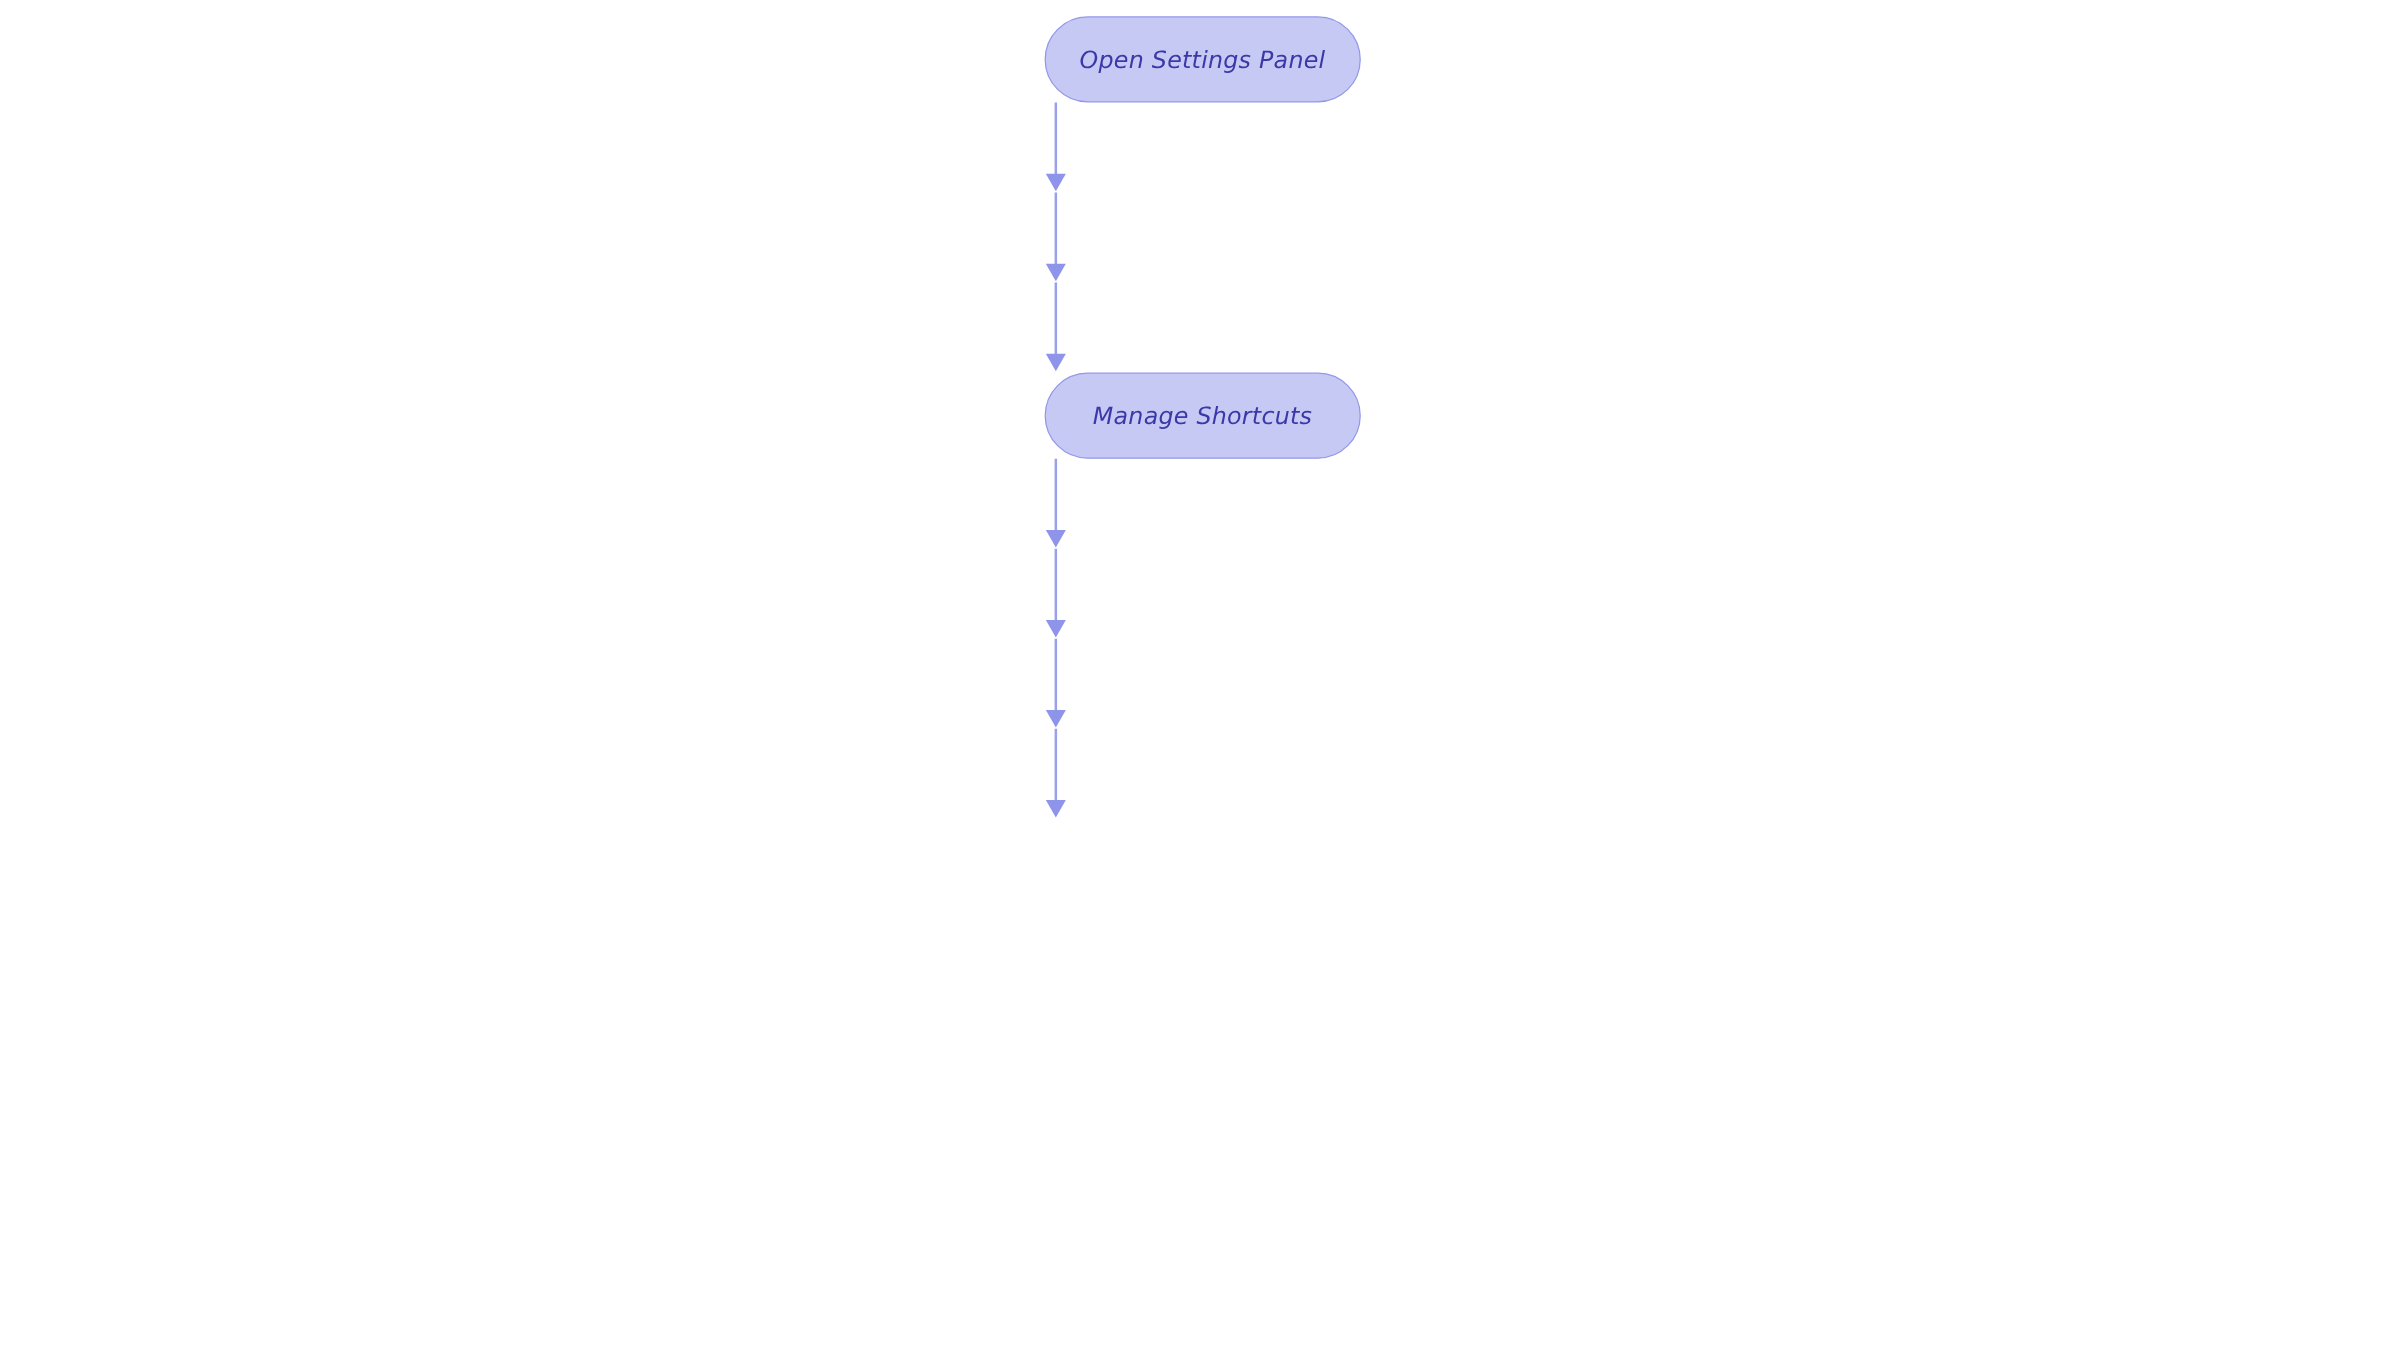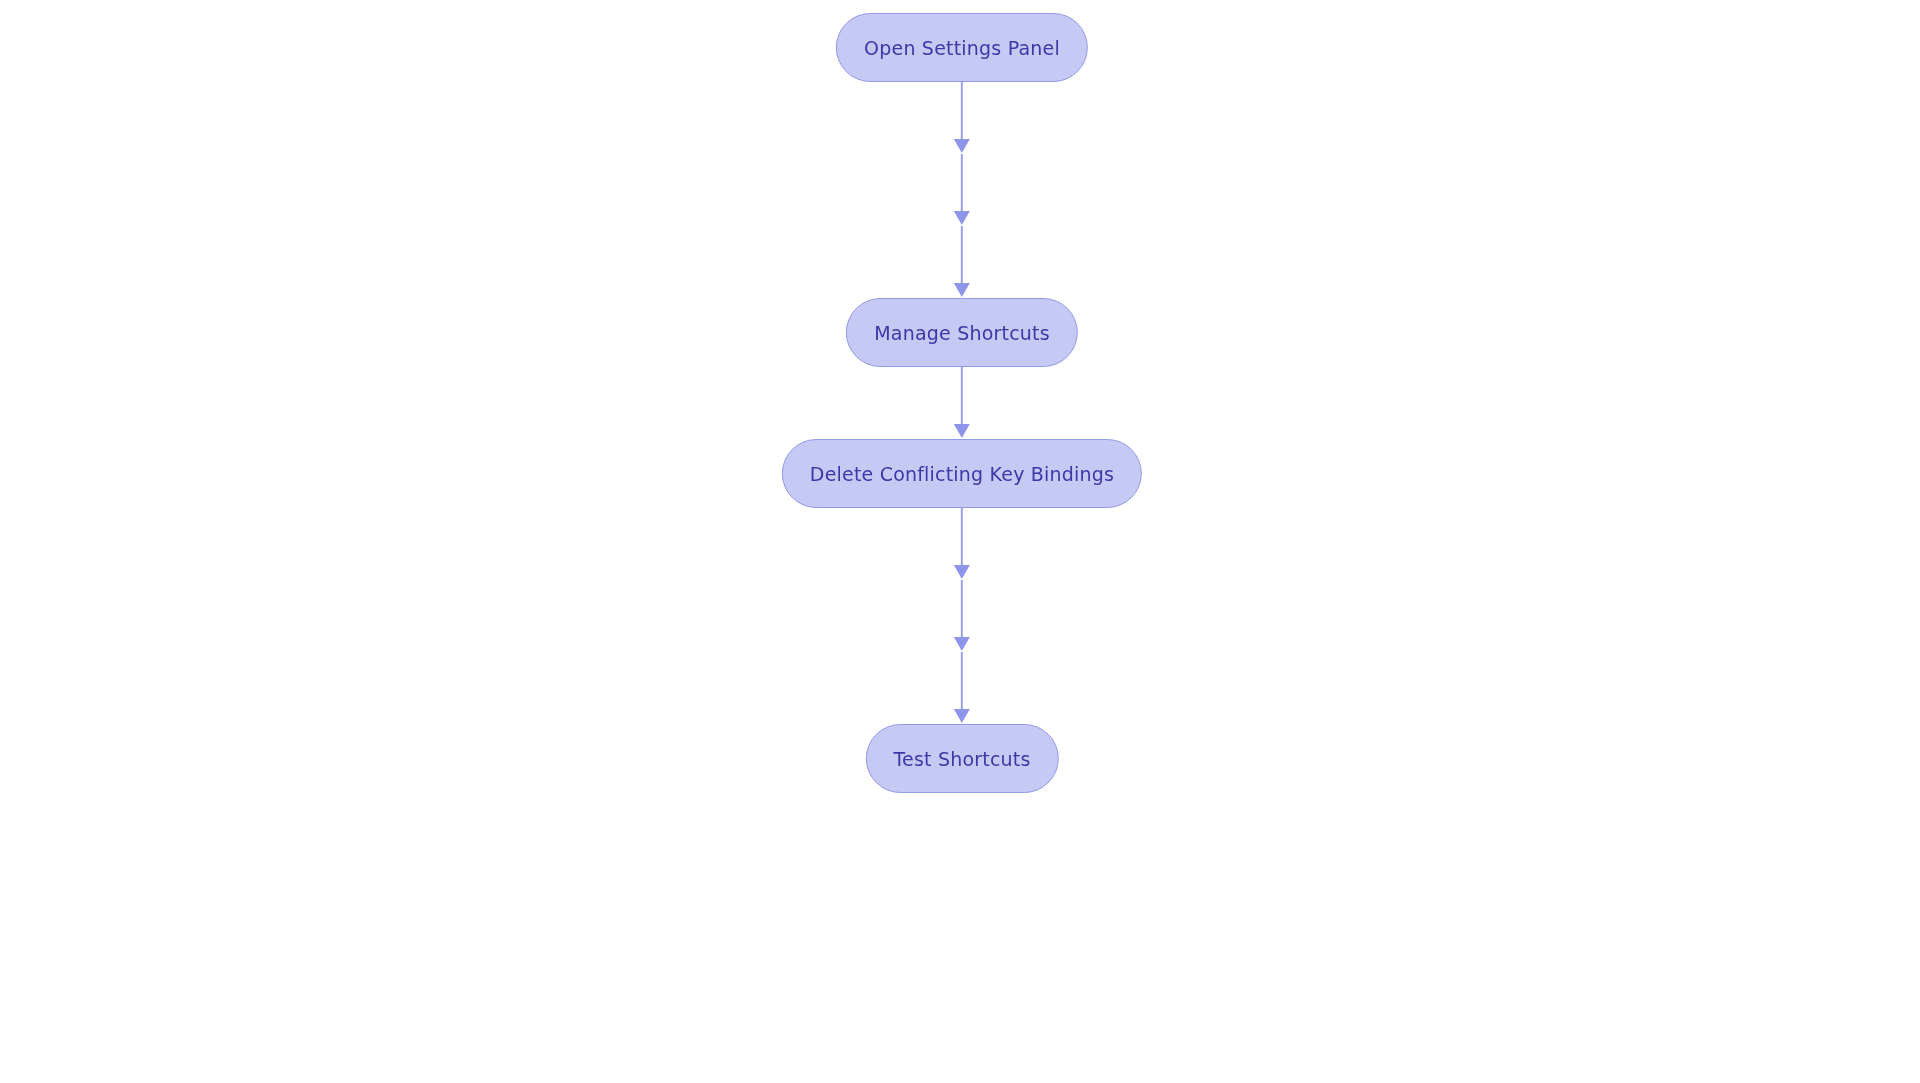--- a/index.html
+++ b/index.html
@@ -15,21 +15,21 @@
     overflow: hidden;
     font-family: "DejaVu Sans", "Liberation Sans", sans-serif;
   }
   .flow-column {
     position: absolute;
     left: 962px;
     top: 13px;
     transform: translateX(-50%);
     display: flex;
     flex-direction: column;
-    align-items: center;
+    font-style: italic;
   }
   .flow-node {
     box-sizing: border-box;
     height: 69px;
     min-width: 180px;
     padding: 0 27px;
     display: flex;
     align-items: center;
     justify-content: center;
     background: var(--node-fill, #c6c9f4);
@@ -98,39 +98,33 @@
 
     <div class="flow-node">
       <span>Manage Shortcuts</span>
     </div>
 
     <div class="flow-arrow">
       <div class="arrow-line"></div>
       <div class="arrow-head"></div>
     </div>
 
-    <div class="flow-node">
-      <span>Delete Conflicting Key Bindings</span>
-    </div>
 
     <div class="flow-arrow">
       <div class="arrow-line"></div>
       <div class="arrow-head"></div>
     </div>
 
 
     <div class="flow-arrow">
       <div class="arrow-line"></div>
       <div class="arrow-head"></div>
     </div>
 
 
     <div class="flow-arrow">
       <div class="arrow-line"></div>
       <div class="arrow-head"></div>
     </div>
 
-    <div class="flow-node">
-      <span>Test Shortcuts</span>
-    </div>
 
   </div>
 </div>
 
 </body></html>

